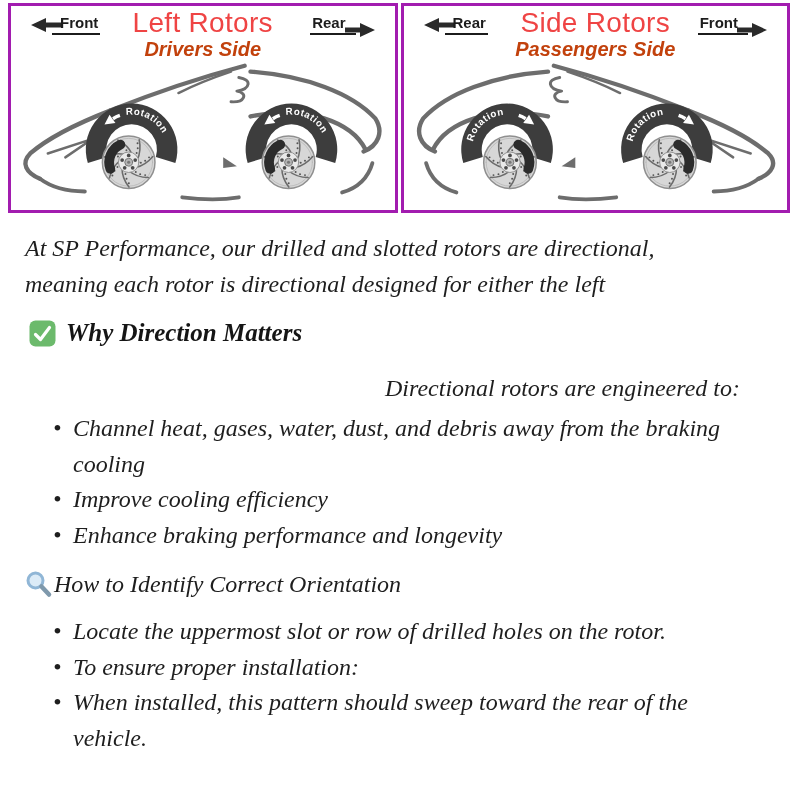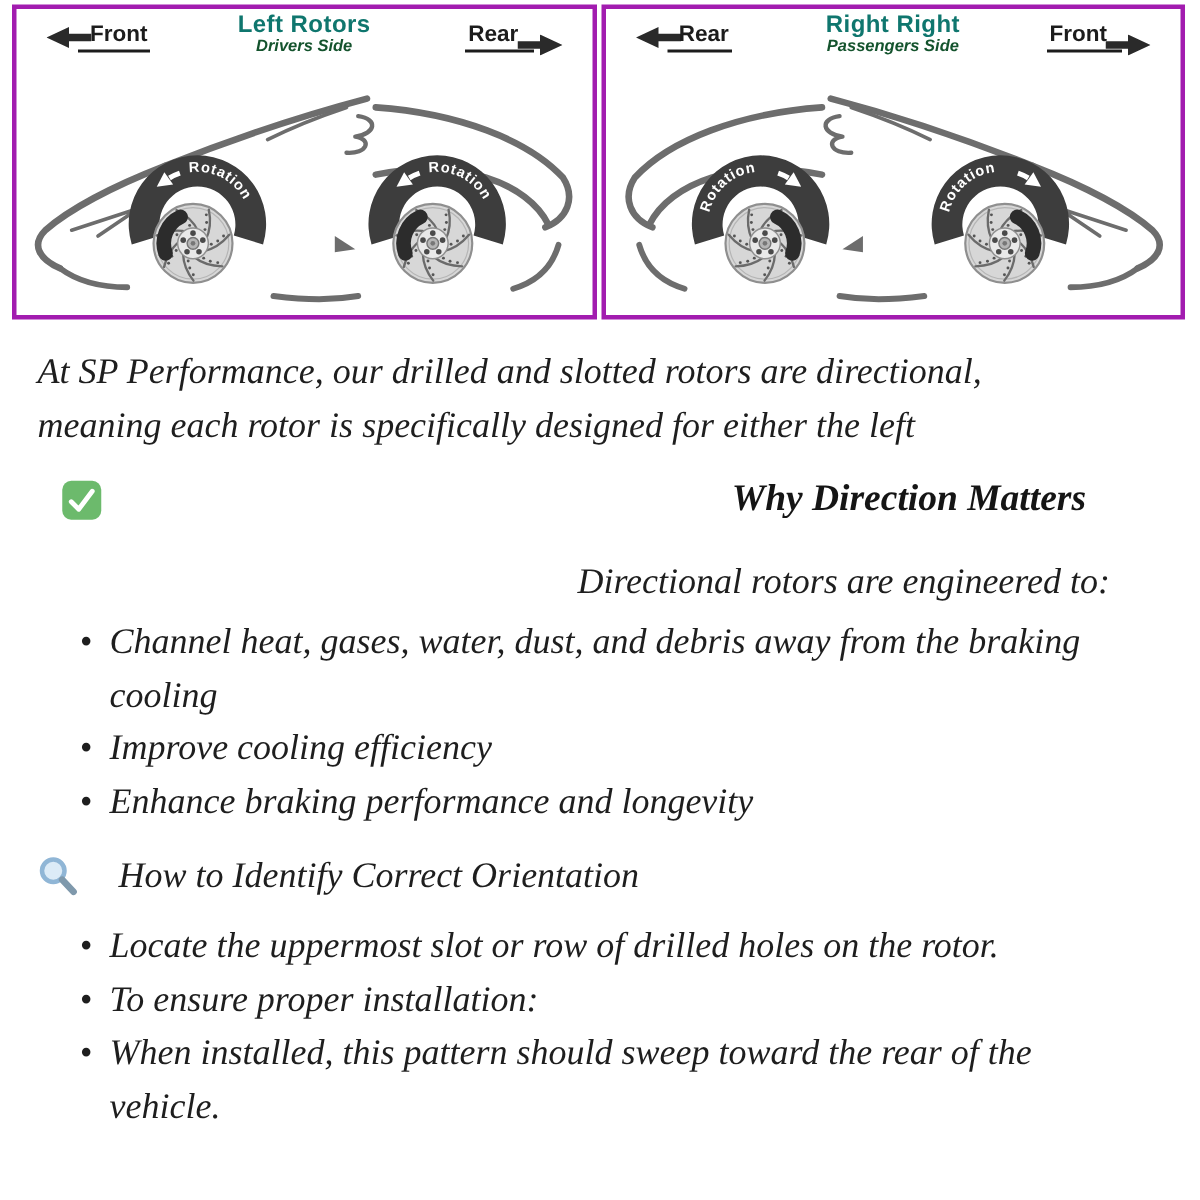--- a/index.html
+++ b/index.html
@@ -3,39 +3,39 @@
 <meta charset="utf-8">
 <style>
   html,body{margin:0;padding:0;background:#fff;}
   body{width:800px;height:800px;overflow:hidden;font-family:"Liberation Serif",serif;color:#1e1e1e;}
 
   
   .diagram{display:flex;gap:3px;margin:3px 10px 0 8px;height:210px;}
   .panel{flex:1;border:3px solid #a21caf;background:#fff;position:relative;box-sizing:border-box;}
   .panel-head{position:relative;height:50px;font-family:"Liberation Sans",sans-serif;}
   .titles{position:absolute;left:0;right:0;top:3px;text-align:center;}
-  .panel-title{font-size:16px;font-weight:bold;letter-spacing:.3px;color:#0f766e;line-height:1.02;}
-  .panel-sub{font-size:11px;font-weight:bold;font-style:italic;color:#14532d;line-height:1.1;}
+  .panel-title{font-size:28px;font-weight:normal;letter-spacing:.3px;color:#ef4444;line-height:1.02;}
+  .panel-sub{font-size:20px;font-weight:bold;font-style:italic;color:#c2410c;line-height:1.1;}
   .dir{position:absolute;top:9px;display:flex;align-items:flex-start;font-size:15px;font-weight:bold;color:#1c1c1c;}
   .dir-left{left:20px;}
   .dir-right{right:20px;}
   .dir-text{border-bottom:2.5px solid #1c1c1c;padding:0 2px 1px;line-height:1.1;}
   .dir-right .dir-text{padding-right:10px;}
   .dir-left .dir-text{padding-left:8px;}
   .arr{fill:#2a2a2a;flex:none;}
   .dir-left .arr{margin:3px -9px 0 0;}
   .dir-right .arr{margin:8px 0 0 -11px;}
   .car{display:block;width:100%;height:154px;}
 
   
   .article{padding:0 30px 0 25px;max-width:770px;box-sizing:border-box;font-style:italic;}
   .intro{margin:17px 0 0;font-size:24px;line-height:36px;}
   .intro .line{display:block;}
-  .h-bold{margin:14px 16px 0;font-size:25px;font-weight:bold;display:flex;align-items:center;line-height:34px;color:#151515;justify-content:space-between;}
-  .h-reg{margin:14px 0 0;font-size:24px;font-weight:normal;display:flex;align-items:center;gap:26px;line-height:34px;}
+  .h-bold{margin:14px 4px 0;font-size:25px;font-weight:bold;display:flex;align-items:center;gap:10px;line-height:34px;color:#151515;}
+  .h-reg{margin:14px 0 0;font-size:24px;font-weight:normal;display:flex;align-items:center;gap:1px;line-height:34px;}
   .check{width:27px;height:27px;flex:none;}
   .mag{width:28px;height:28px;flex:none;}
   .lead{margin:20px 0 0;font-size:24px;line-height:36px;text-align:right;}
   ul{margin:5px 0 0;padding:0 0 0 48px;list-style:none;}
   ul.second{margin-top:13px;}
   li{font-size:24px;line-height:35.5px;position:relative;}
   li::before{content:"\2022";position:absolute;left:-20px;}
 </style>
 </head>
 <body>
@@ -170,21 +170,21 @@
 
     <section class="panel">
       <header class="panel-head">
         <div class="dir dir-left">
           <svg class="arr" width="30" height="14" viewBox="0 0 30 14">
               <polygon points="15,0 0,7 15,14 15,9.5 30,9.5 30,4.5 15,4.5"></polygon>
             </svg>
           <span class="dir-text">Rear</span>
         </div>
         <div class="titles">
-          <div class="panel-title">Right Right</div>
+          <div class="panel-title">Side Rotors</div>
           <div class="panel-sub">Passengers Side</div>
         </div>
         <div class="dir dir-right">
           <span class="dir-text">Front</span>
           <svg class="arr" width="30" height="14" viewBox="0 0 30 14">
               <polygon points="15,0 30,7 15,14 15,9.5 0,9.5 0,4.5 15,4.5"></polygon>
             </svg>
         </div>
       </header>
       <svg class="car" viewBox="0 0 390 158">
@@ -291,21 +291,21 @@
           <text font-family="Liberation Sans, sans-serif" font-size="10" font-weight="bold" letter-spacing="0.6" fill="#ffffff"><textPath href="#rot1w1" startOffset="3">Rotation</textPath></text>
         </svg>
     </section>
 
   </div>
 
   <article class="article">
 
     <p class="intro">
       <span class="line">At SP Performance, our drilled and slotted rotors are directional,</span>
-      <span class="line">meaning each rotor is specifically designed for either the left</span>
+      <span class="line">meaning each rotor is directional designed for either the left</span>
     </p>
 
     <h2 class="h-bold">
       <svg class="check" viewBox="0 0 27 27">
         <rect x="0.5" y="0.5" width="26" height="26" rx="6" fill="#6cba6c"></rect>
         <path d="M6.5,14.5 L11.5,19.5 L20.5,7.5" stroke="#ffffff" stroke-width="3.2" fill="none" stroke-linecap="round" stroke-linejoin="round"></path>
       </svg>
       <span>Why Direction Matters</span>
     </h2>
 

